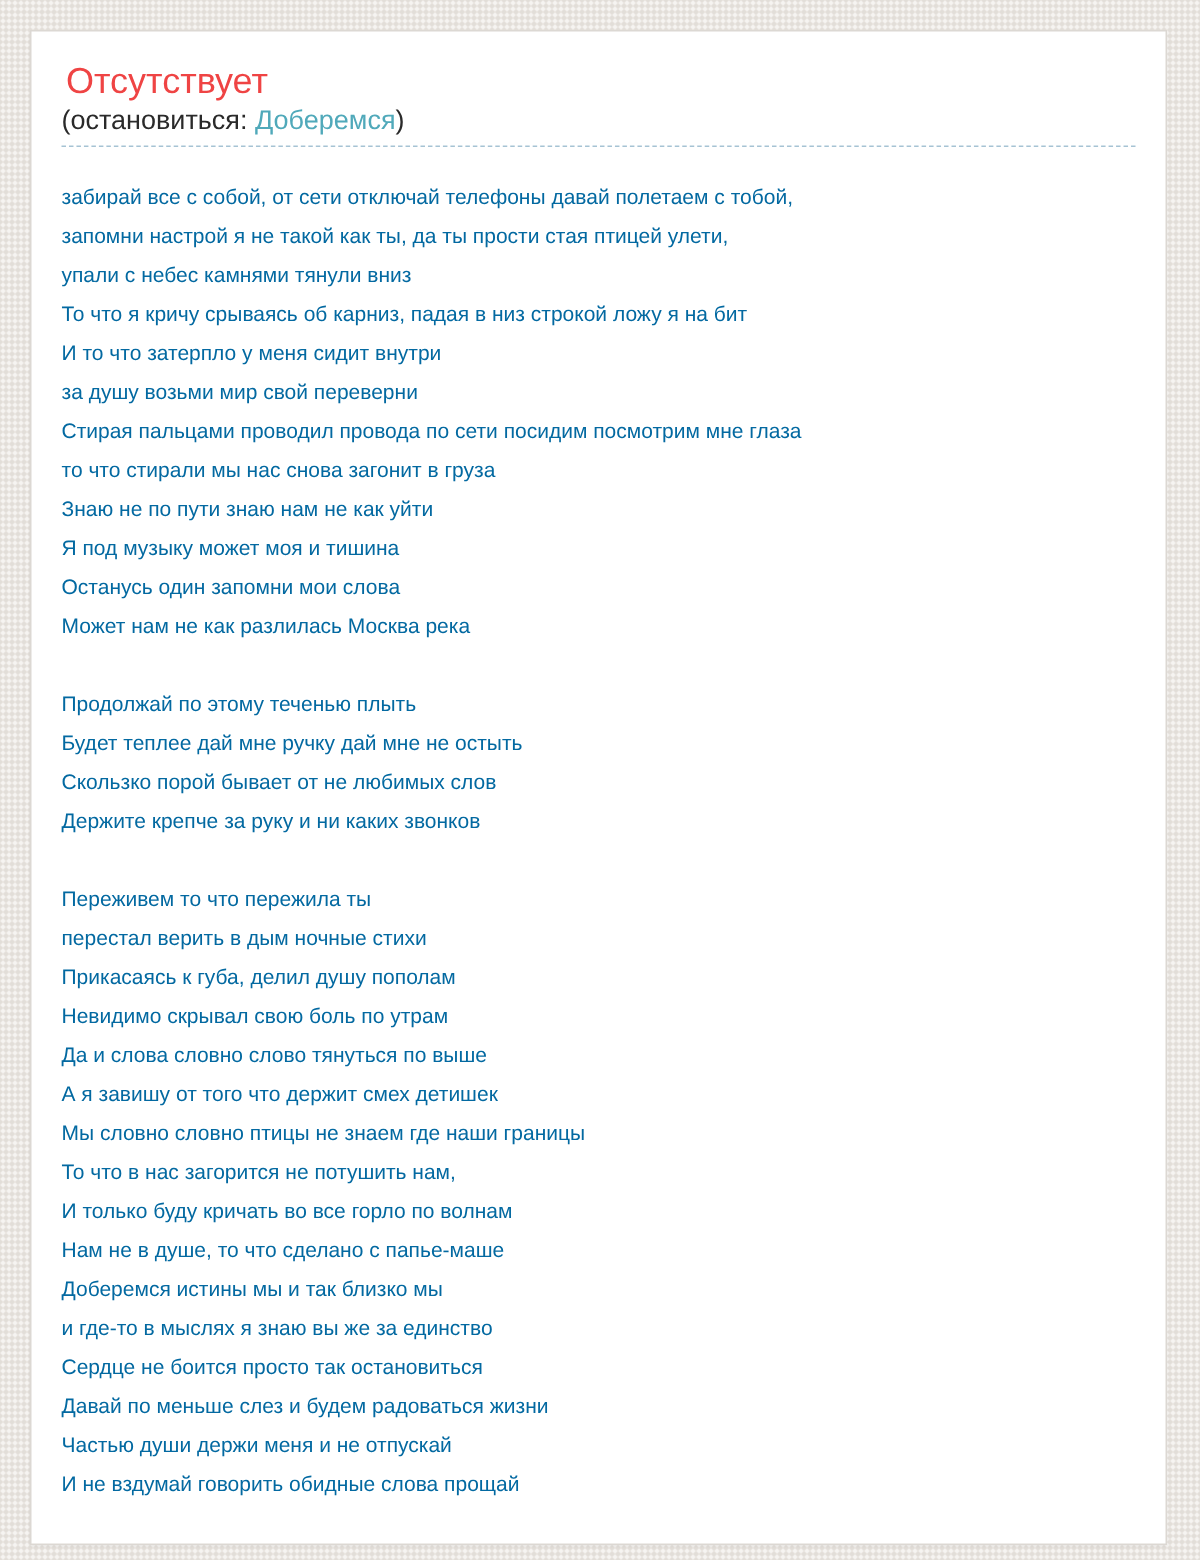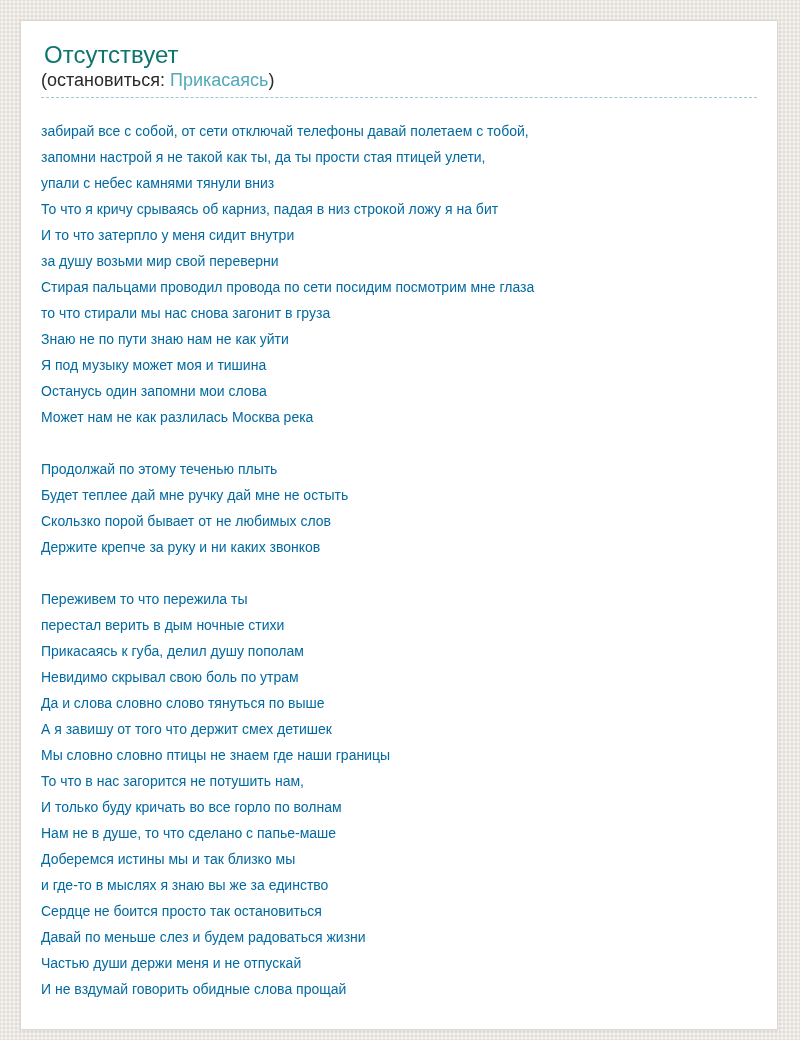--- a/index.html
+++ b/index.html
@@ -55,22 +55,22 @@
     font-size: 14px;
     line-height: 26px;
     color: #0369a1;
     white-space: pre-line;
   }
 </style>
 </head>
 <body>
 
 <div class="card">
-  <h1 class="title" style="color: #0f766e;">Отсутствует</h1>
-  <div class="artist" style="border-bottom-color: rgb(166, 195, 212);"><span>(остановиться: </span><a class="artist-link" style="color: rgb(80, 169, 186);">Прикасаясь</a><span>)</span></div>
+  <h1 class="title" style="color: #ef4444;">Отсутствует</h1>
+  <div class="artist" style="border-bottom-color: rgb(166, 195, 212);"><span>(остановиться: </span><a class="artist-link" style="color: rgb(80, 169, 186);">Доберемся</a><span>)</span></div>
   <div class="lyrics">забирай все с собой, от сети отключай телефоны давай полетаем с тобой,
 запомни настрой я не такой как ты, да ты прости стая птицей улети,
 упали с небес камнями тянули вниз
 То что я кричу срываясь об карниз, падая в низ строкой ложу я на бит
 И то что затерпло у меня сидит внутри
 за душу возьми мир свой переверни
 Стирая пальцами проводил провода по сети посидим посмотрим мне глаза
 то что стирали мы нас снова загонит в груза
 Знаю не по пути знаю нам не как уйти
 Я под музыку может моя и тишина

